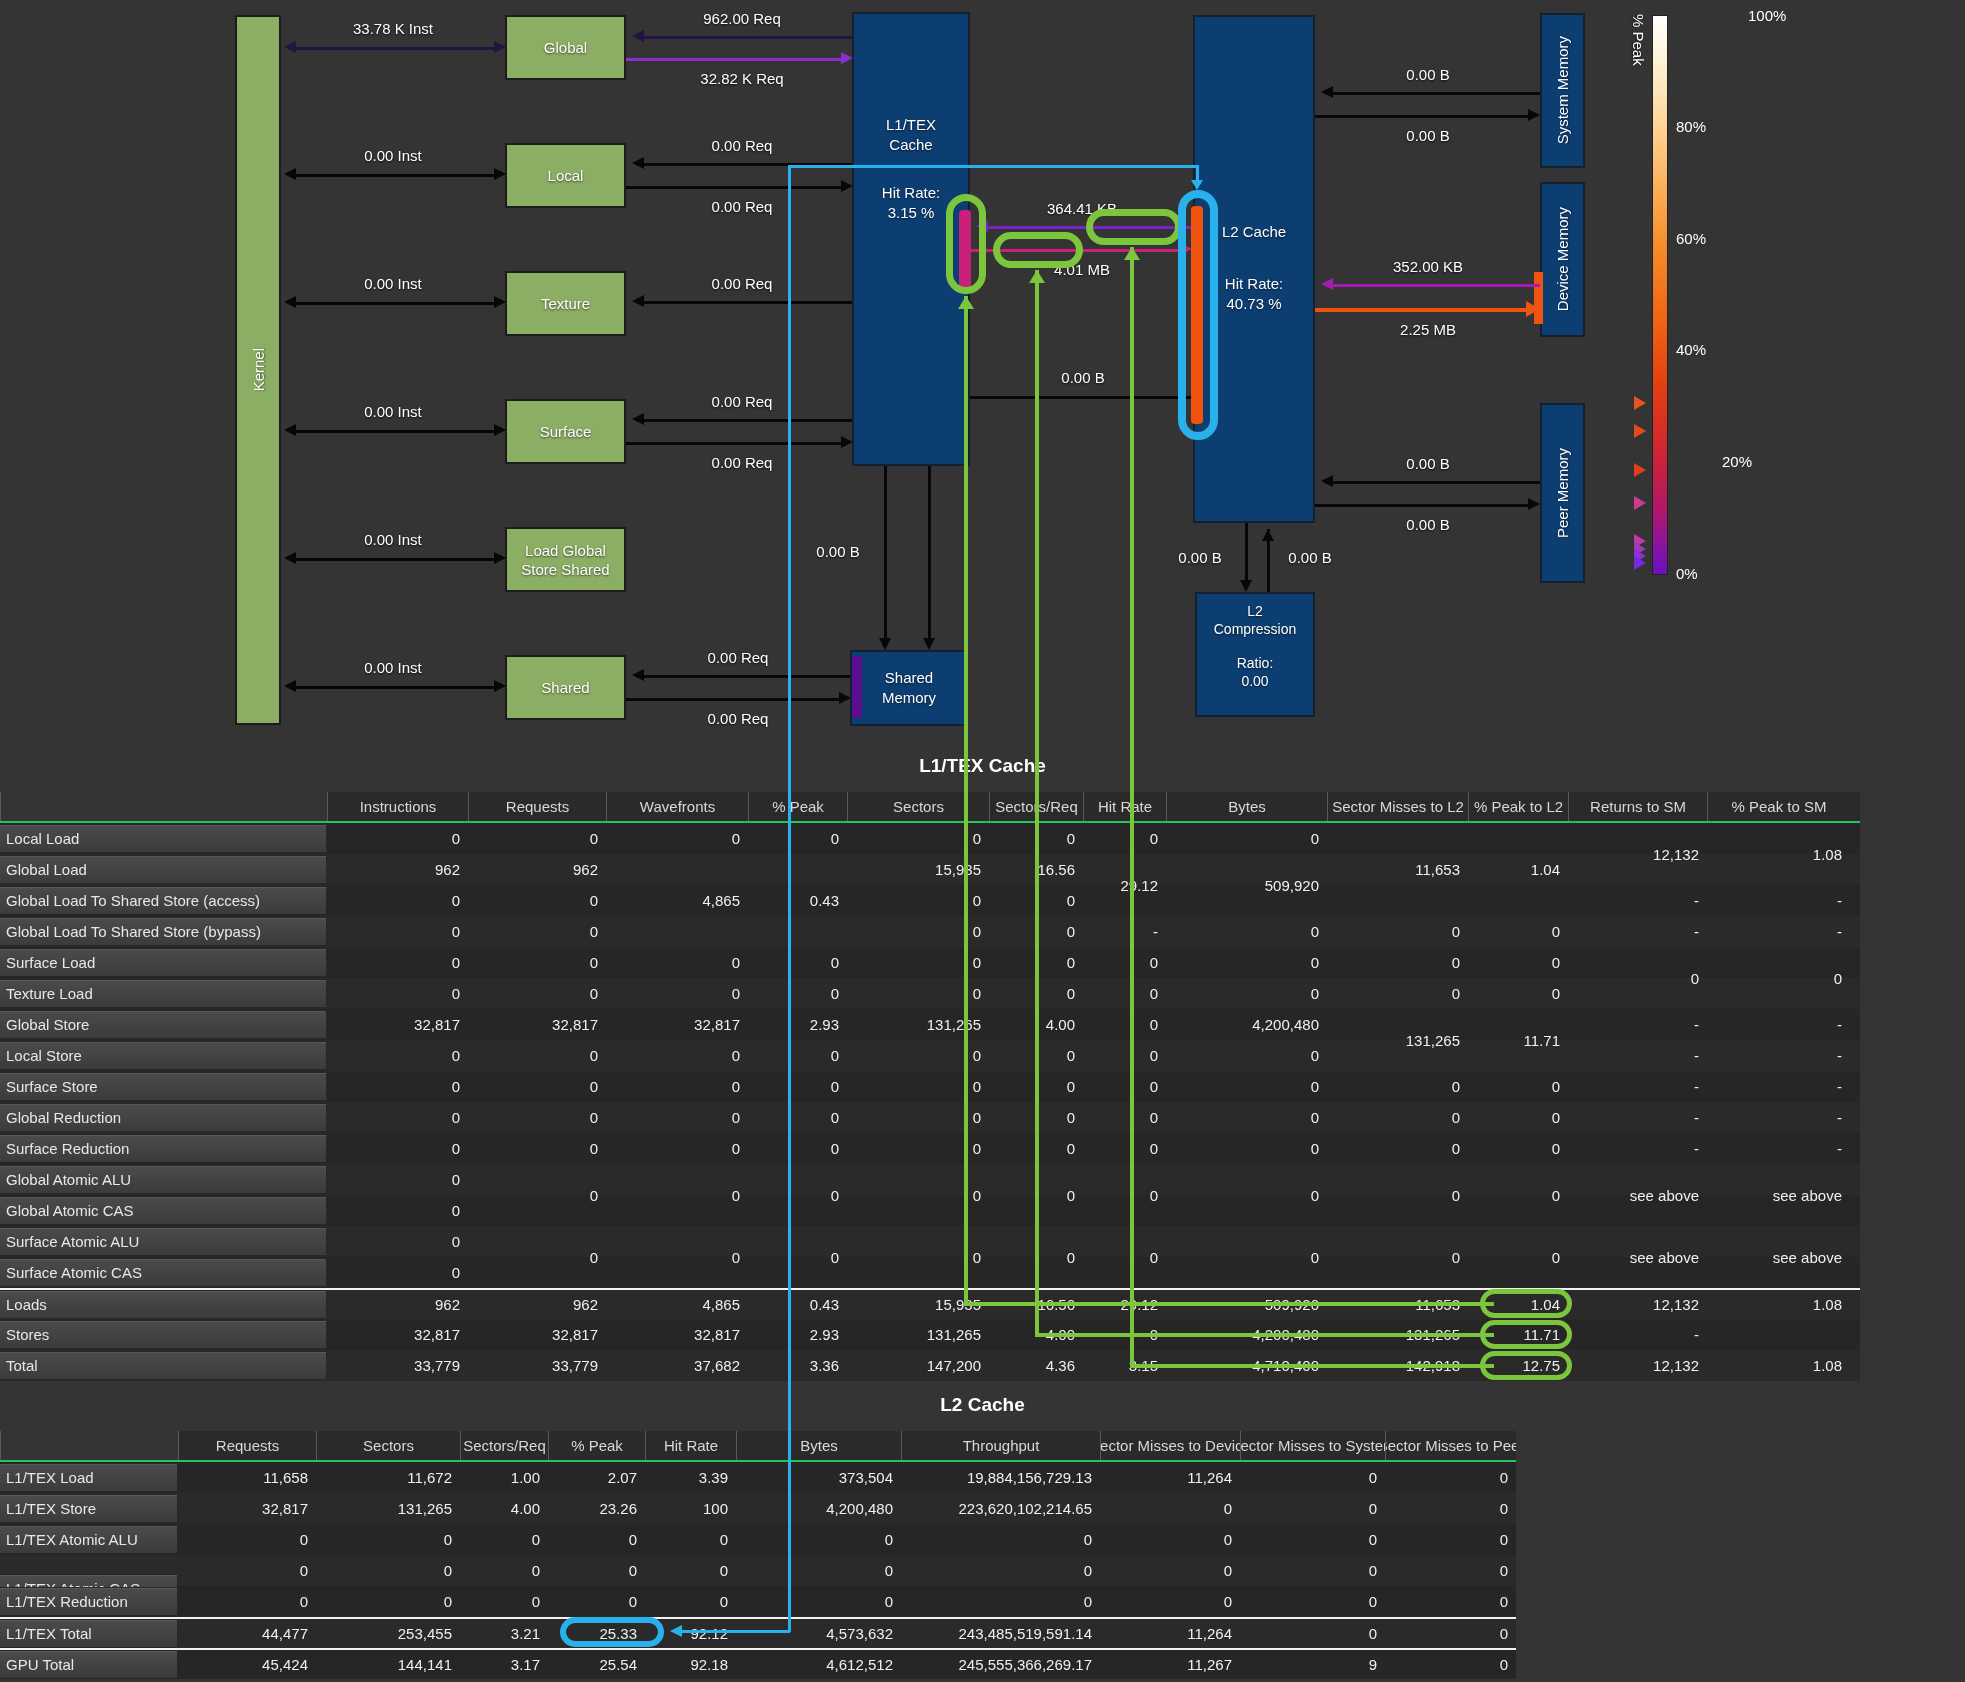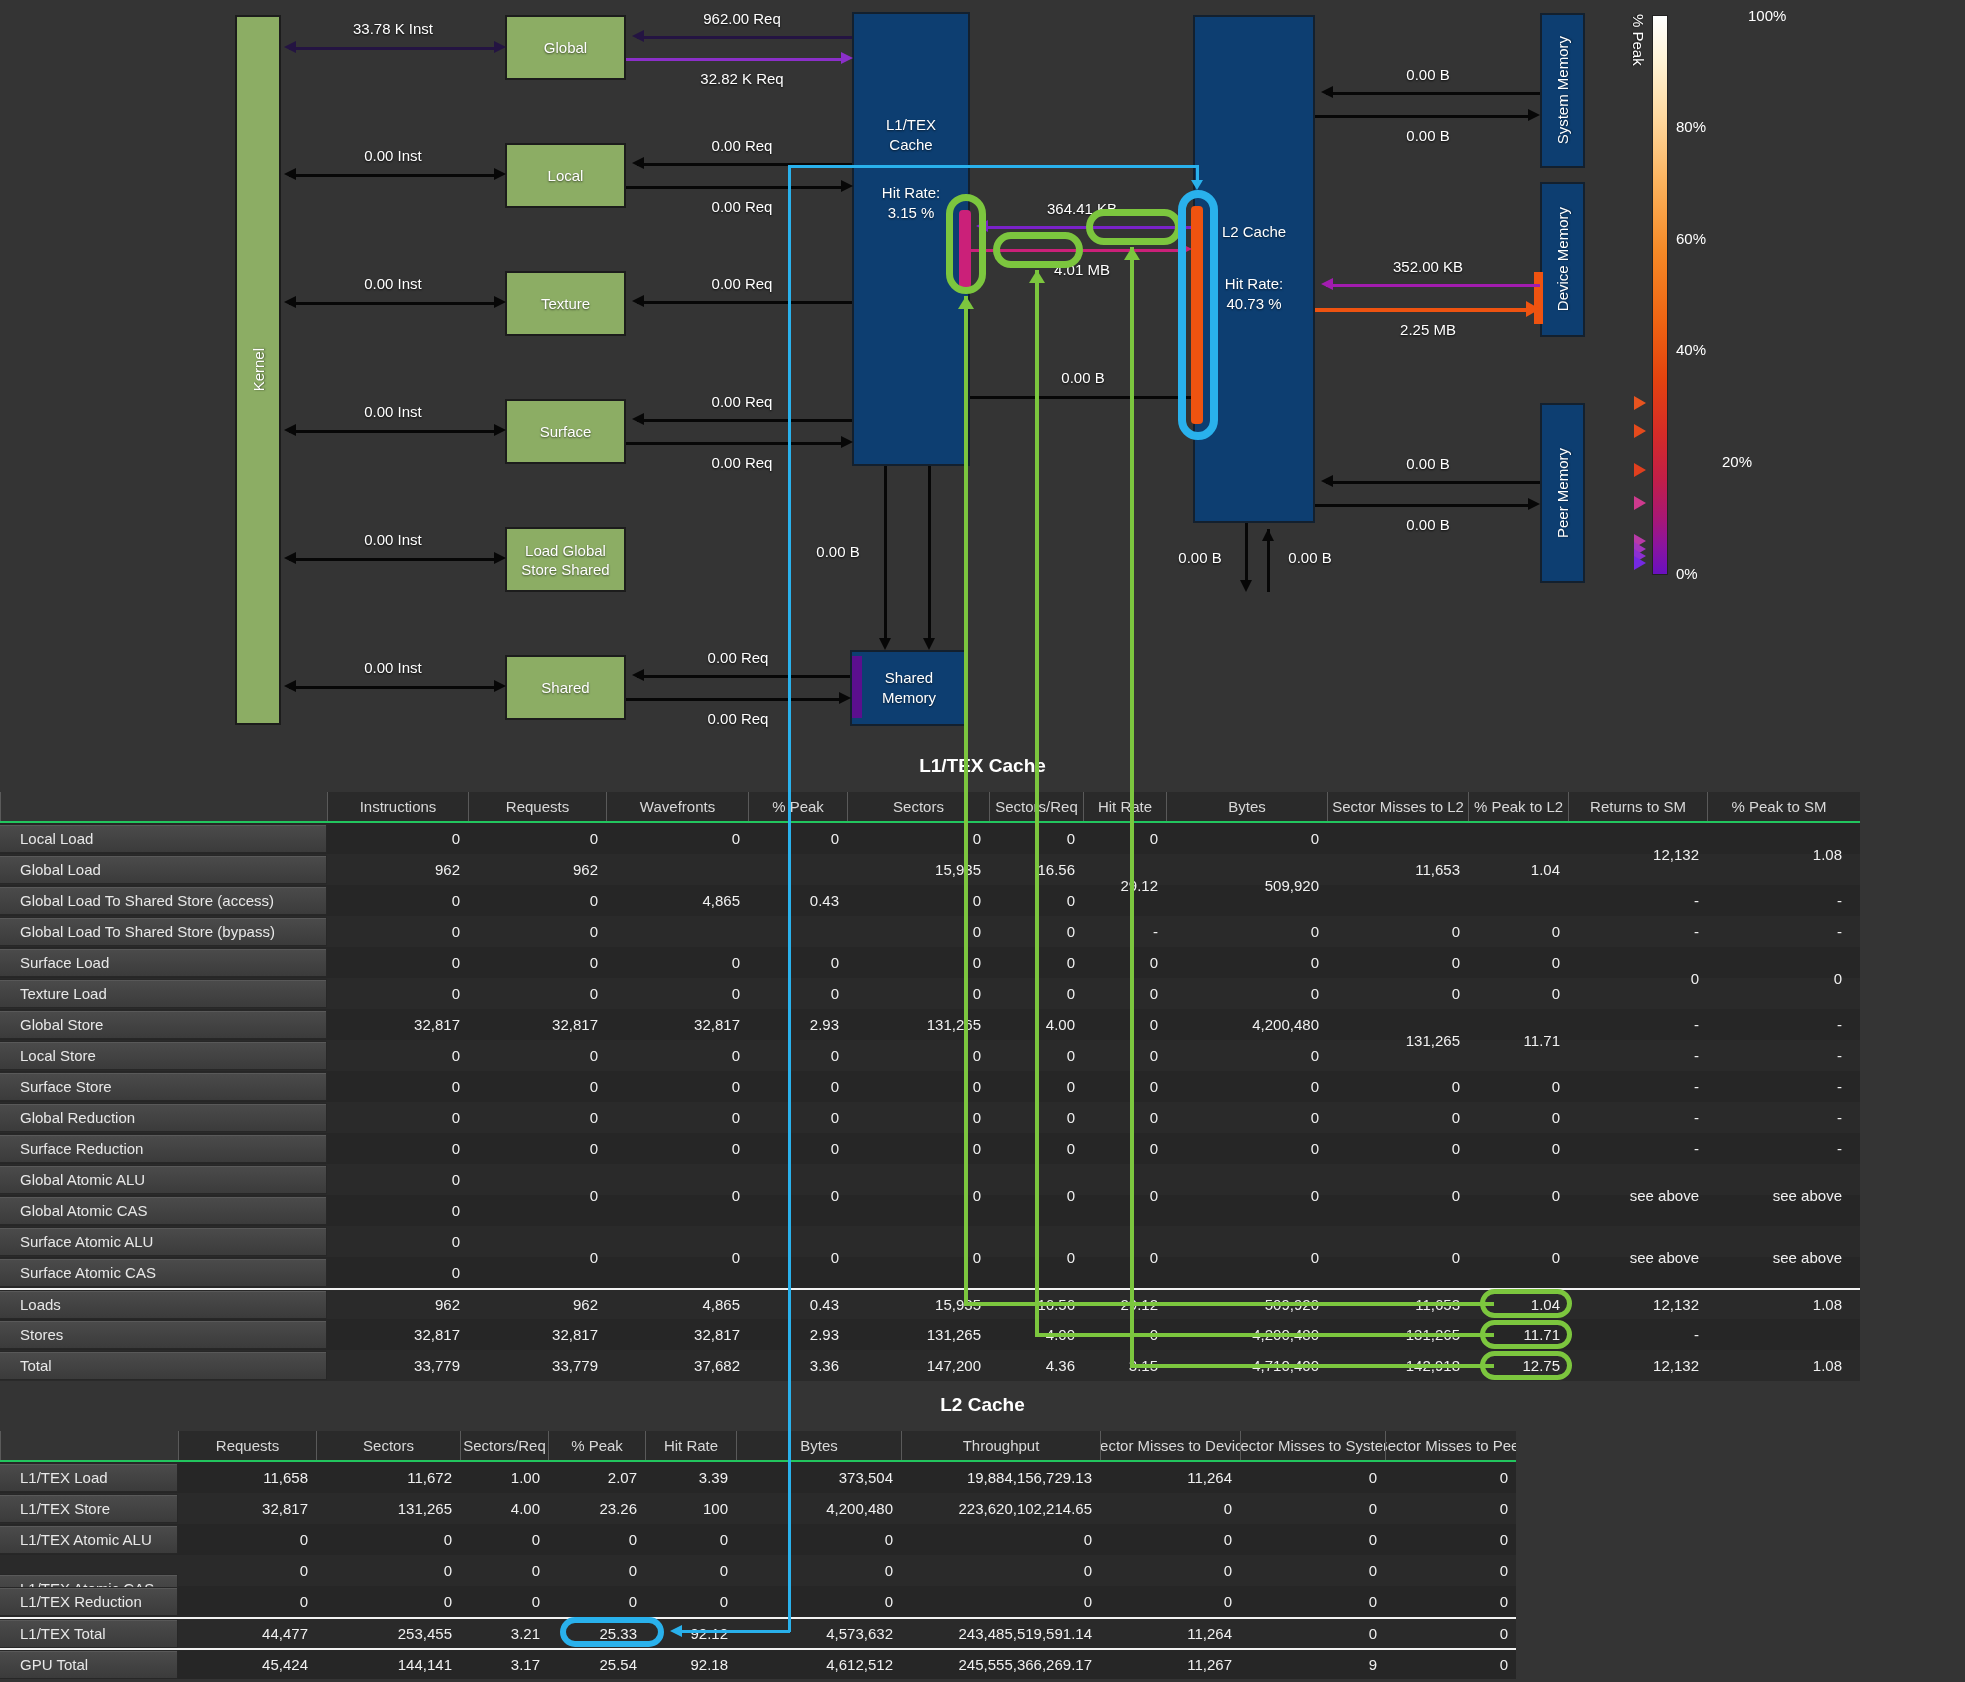--- a/index.html
+++ b/index.html
@@ -32,21 +32,21 @@
   .trow{display:flex;height:31px;align-items:center;box-sizing:border-box;}
   .trow.sep{border-top:2px solid #f2f2f2;}
   .trow:nth-child(odd){background:rgba(255,255,255,0.018);}
   .thead{background:linear-gradient(#474747,#393939);border-bottom:2px solid #22c55e;}
   .thead .tcell{display:flex;justify-content:center;align-items:center;overflow:hidden;
                 border-left:1px solid #5a5a5a;height:100%;color:#d8d8d8;padding:0;text-align:center;}
   .thead .tcell span{white-space:nowrap;}
   .tspacer{height:100%;background:#343434;border:0;}
   .tcell{text-align:right;padding-right:8px;box-sizing:border-box;color:#f0f0f0;white-space:nowrap;overflow:visible;}
   .tlabel{height:29px;background:linear-gradient(#4b4b4b,#3b3b3b);border:1px solid #272727;border-left:none;
-          box-sizing:border-box;display:flex;align-items:center;padding-left:20px;color:#e8e8e8;
+          box-sizing:border-box;display:flex;align-items:center;padding-left:6px;color:#e8e8e8;
           box-shadow:inset 0 1px 0 rgba(255,255,255,.08);}
   .straddle{display:inline-block;transform:translateY(15.5px);}
 </style>
 </head>
 <body>
 
 <div id="stage">
 
   <div class="gbox" style="left:235px;top:15px;width:46px;height:710px;">
     <span class="vtext">Kernel</span>
@@ -90,20 +90,26 @@
       <div>40.73 %</div>
     </div>
   </div>
 
   <div class="bbox" style="left:850px;top:650px;width:118px;height:76px;justify-content:center;">
     <div>Shared</div>
     <div>Memory</div>
   </div>
   <div style="position:absolute;left:852px;top:656px;width:10px;height:62px;background:#5b0f8e;"></div>
 
+  <div class="bbox" style="left:1195px;top:592px;width:120px;height:125px;justify-content:flex-start;font-size:14px;line-height:18px;">
+    <div style="margin-top:8px;">L2</div>
+    <div>Compression</div>
+    <div style="margin-top:16px;">Ratio:</div>
+    <div>0.00</div>
+  </div>
 
   <div class="bbox" style="left:1540px;top:13px;width:45px;height:155px;justify-content:center;">
     <span class="vtext">System Memory</span>
   </div>
   <div class="bbox" style="left:1540px;top:182px;width:45px;height:155px;justify-content:center;">
     <span class="vtext">Device Memory</span>
   </div>
   <div class="bbox" style="left:1540px;top:403px;width:45px;height:180px;justify-content:center;">
     <span class="vtext">Peer Memory</span>
   </div>

